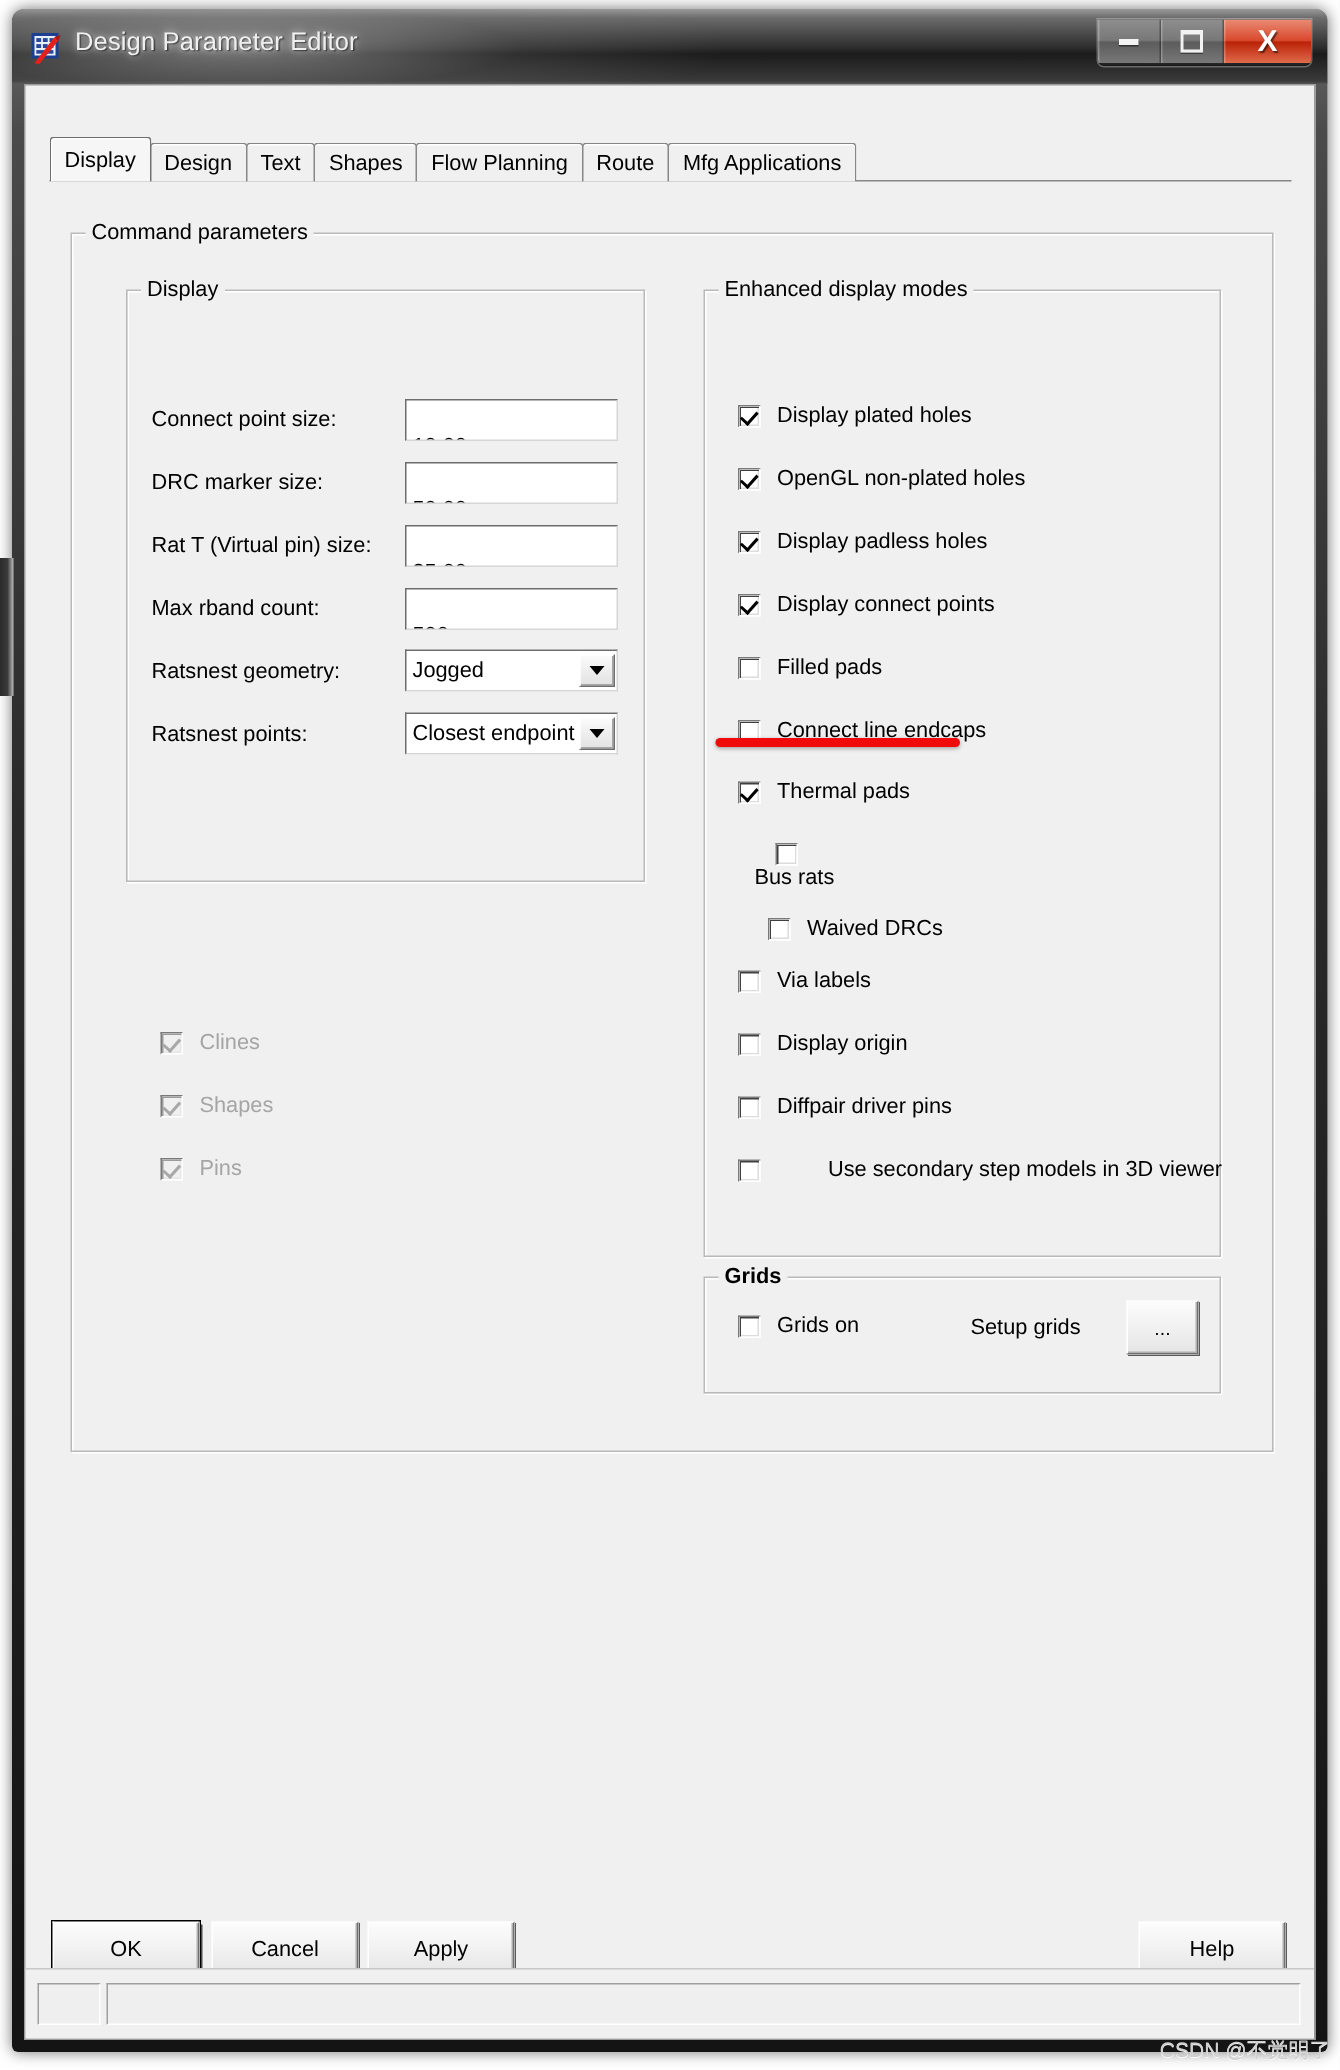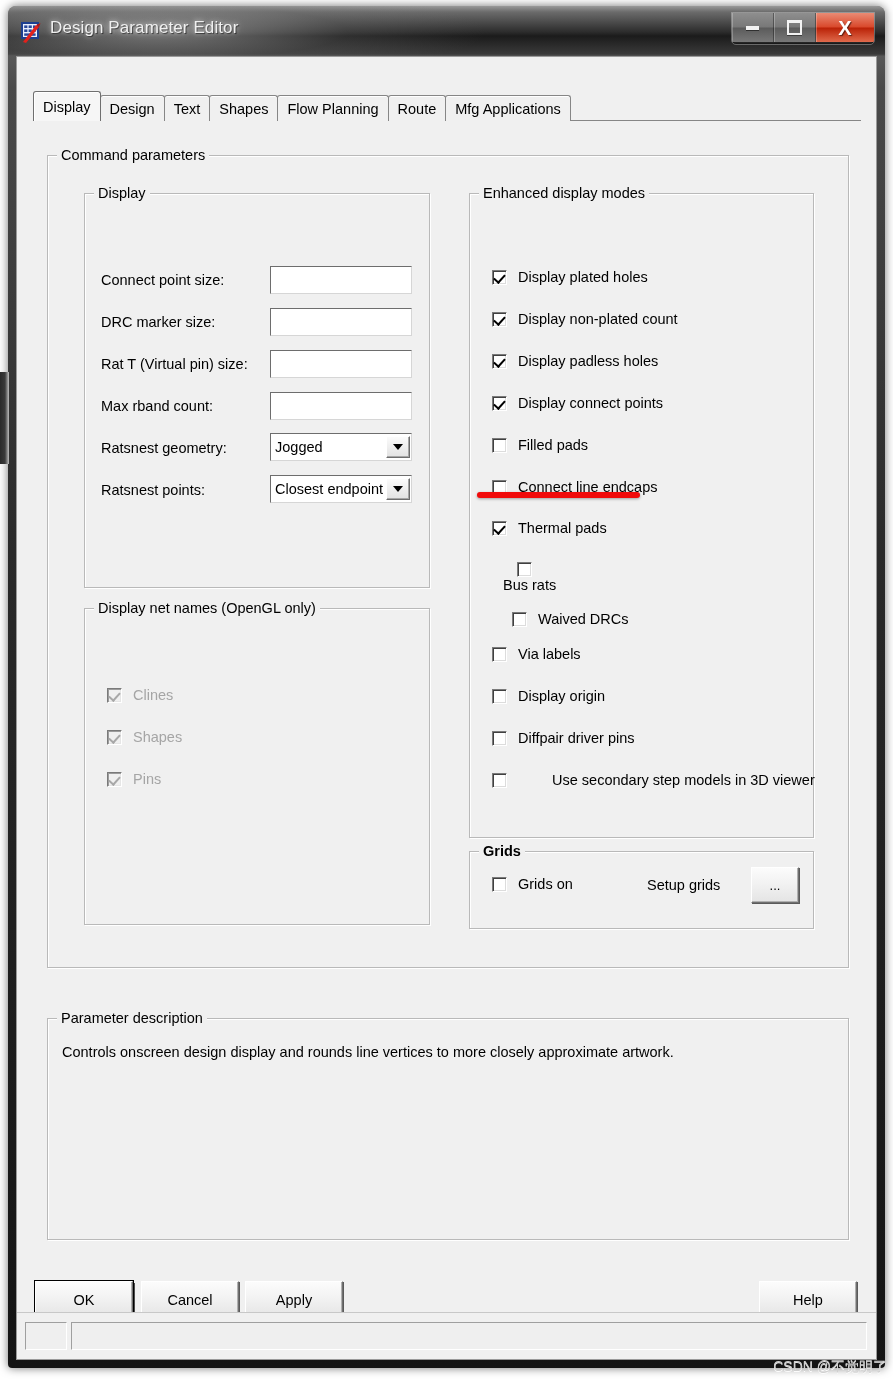--- a/index.html
+++ b/index.html
@@ -378,23 +378,20 @@
     </div>
 
     <span class="lbl" style="left:84px; top:425px;">Ratsnest points:</span>
     <div class="combo" style="left:253px; top:418px; width:142px; height:28px;">
       <span class="cval">Closest endpoint</span>
       <span class="cbtn">
           <span class="arrow-down"></span>
         </span>
     </div>
 
-    <div class="group" style="left:67px; top:551px; width:346px; height:317px;">
-      <div class="legend">Display net names (OpenGL only)</div>
-    </div>
 
     <div class="cbrow" style="left:90px; top:630px;">
       <span class="cbox dim checked"></span>
       <span class="cbtext dim">Clines</span>
     </div>
     <div class="cbrow" style="left:90px; top:672px;">
       <span class="cbox dim checked"></span>
       <span class="cbtext dim">Shapes</span>
     </div>
     <div class="cbrow" style="left:90px; top:714px;">
@@ -405,21 +402,21 @@
     <div class="group" style="left:452px; top:136px; width:345px; height:645px;">
       <div class="legend">Enhanced display modes</div>
     </div>
 
     <div class="cbrow" style="left:475px; top:212px;">
       <span class="cbox checked"></span>
       <span class="cbtext">Display plated holes</span>
     </div>
     <div class="cbrow" style="left:475px; top:254px;">
       <span class="cbox checked"></span>
-      <span class="cbtext">Display non-plated count</span>
+      <span class="cbtext">OpenGL non-plated holes</span>
     </div>
     <div class="cbrow" style="left:475px; top:296px;">
       <span class="cbox checked"></span>
       <span class="cbtext">Display padless holes</span>
     </div>
     <div class="cbrow" style="left:475px; top:338px;">
       <span class="cbox checked"></span>
       <span class="cbtext">Display connect points</span>
     </div>
     <div class="cbrow" style="left:475px; top:380px;">
@@ -462,24 +459,20 @@
     <div class="group" style="left:452px; top:794px; width:345px; height:78px;font-weight:bold;">
       <div class="legend">Grids</div>
     </div>
     <div class="cbrow" style="left:475px; top:819px;">
       <span class="cbox"></span>
       <span class="cbtext">Grids on</span>
     </div>
     <span class="lbl" style="left:630px; top:820px;">Setup grids</span>
     <div class="btn small" style="left:734px; top:810px; width:48px; height:36px;">...</div>
 
-    <div class="group" style="left:30px; top:961px; width:802px; height:222px;">
-      <div class="legend">Parameter description</div>
-      <div id="desc-text">Controls onscreen design display and rounds line vertices to more closely approximate artwork.</div>
-    </div>
 
     <div class="btn default" style="left:18px; top:1224px; width:98px; height:38px;">OK</div>
     <div class="btn" style="left:124px; top:1224px; width:98px; height:38px;">Cancel</div>
     <div class="btn" style="left:228px; top:1224px; width:98px; height:38px;">Apply</div>
     <div class="btn" style="left:742px; top:1224px; width:98px; height:38px;">Help</div>
 
     <div id="statusbar">
       <div class="status-pane" style="left:8px; width:42px;"></div>
       <div class="status-pane" style="left:54px; width:796px;"></div>
     </div>

